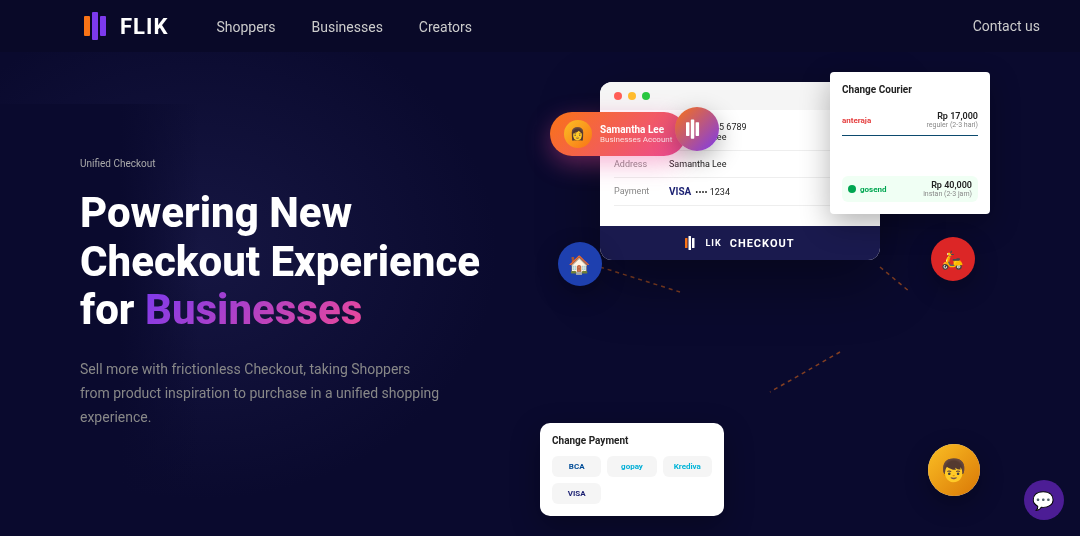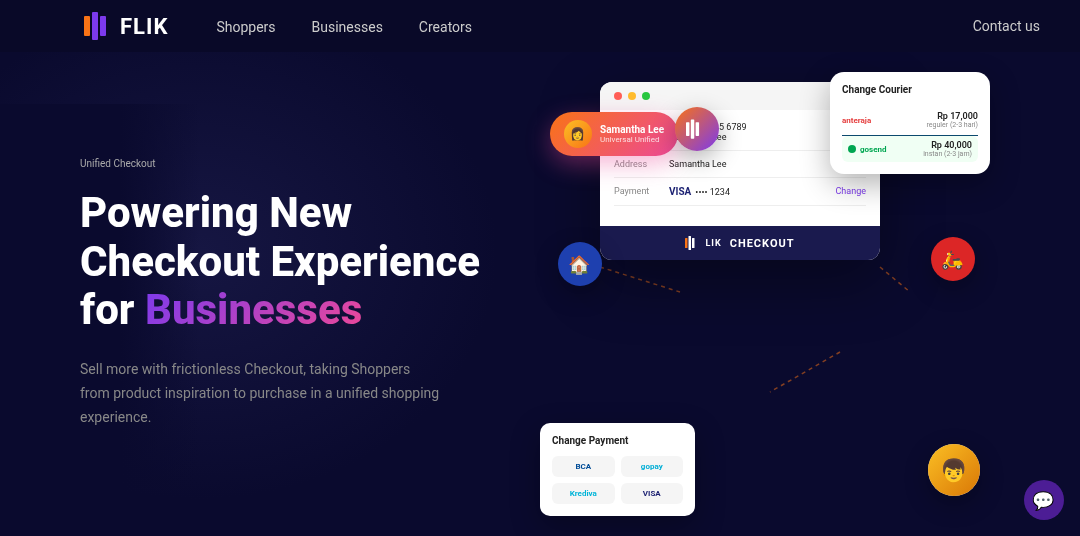--- a/index.html
+++ b/index.html
@@ -257,21 +257,21 @@
       letter-spacing: 1px;
     }
 
     
     .courier-card {
       position: absolute;
       top: 20px;
       right: 10px;
       width: 160px;
       background: white;
-      border-radius: 14px;
+      border-radius: 4px;
       padding: 12px;
       box-shadow: 0 10px 30px rgba(0,0,0,0.3);
       z-index: 6;
     }
 
     .courier-title {
       font-size: 10px;
       font-weight: 700;
       color: #222;
       margin-bottom: 10px;
@@ -314,38 +314,38 @@
 
     .selected-dot {
       width: 8px; height: 8px; border-radius: 50%; background: #00a651; flex-shrink: 0;
     }
 
     
     .payment-card {
       position: absolute;
       bottom: 20px;
       left: 40px;
-      width: 155px;
+      width: 184px;
       background: white;
       border-radius: 10px;
       padding: 12px;
       box-shadow: 0 10px 30px rgba(0,0,0,0.3);
       z-index: 6;
     }
 
     .payment-title {
       font-size: 10px;
       font-weight: 700;
       color: #222;
       margin-bottom: 10px;
     }
 
     .payment-options {
       display: grid;
-      grid-template-columns: 1fr 1fr;
+      grid-template-columns: 1fr 1fr 1fr;
       gap: 6px;
     }
 
     .payment-option {
       background: #f5f5f5;
       border-radius: 6px;
       padding: 6px 8px;
       display: flex;
       align-items: center;
       justify-content: center;
@@ -550,21 +550,21 @@
       <line x1="340" y1="300" x2="270" y2="340" stroke="#f97316" stroke-width="1.5" stroke-dasharray="4,4" opacity="0.5"></line>
       <line x1="380" y1="215" x2="410" y2="240" stroke="#f97316" stroke-width="1.5" stroke-dasharray="4,4" opacity="0.5"></line>
     </svg>
 
     <div class="float-profile">
       <div class="profile-avatar">
         <div class="profile-avatar-inner">👩</div>
       </div>
       <div>
         <div class="profile-name">Samantha Lee</div>
-        <div class="profile-sub">Universal Unified</div>
+        <div class="profile-sub">Businesses Account</div>
       </div>
     </div>
 
     <div class="float-icon float-icon-flik">
       <svg width="22" height="20" viewBox="0 0 32 28" fill="none">
         <rect x="0" y="4" width="5" height="20" rx="1" fill="white"></rect>
         <rect x="7" y="0" width="5" height="28" rx="1" fill="white"></rect>
         <rect x="14" y="4" width="5" height="20" rx="1" fill="white"></rect>
       </svg>
     </div>
@@ -577,21 +577,21 @@
       <div class="courier-title">Change Courier</div>
       <div class="courier-option">
         <div>
           <div class="courier-logo-text">anteraja</div>
         </div>
         <div style="text-align:right;">
           <div class="courier-price">Rp 17,000</div>
           <div class="courier-time">reguler (2-3 hari)</div>
         </div>
       </div>
-      <div class="courier-option" style="background:#f0fff4; border-radius:6px; padding:4px 6px;">
+      <div class="courier-option" style="background:#f0fff4; border-radius:6px; padding:4px 6px;margin-top:40px;">
         <div style="display:flex;align-items:center;gap:4px;">
           <div class="selected-dot"></div>
           <div class="courier-logo-text2">gosend</div>
         </div>
         <div style="text-align:right;">
           <div class="courier-price">Rp 40,000</div>
           <div class="courier-time">instan (2-3 jam)</div>
         </div>
       </div>
     </div>

